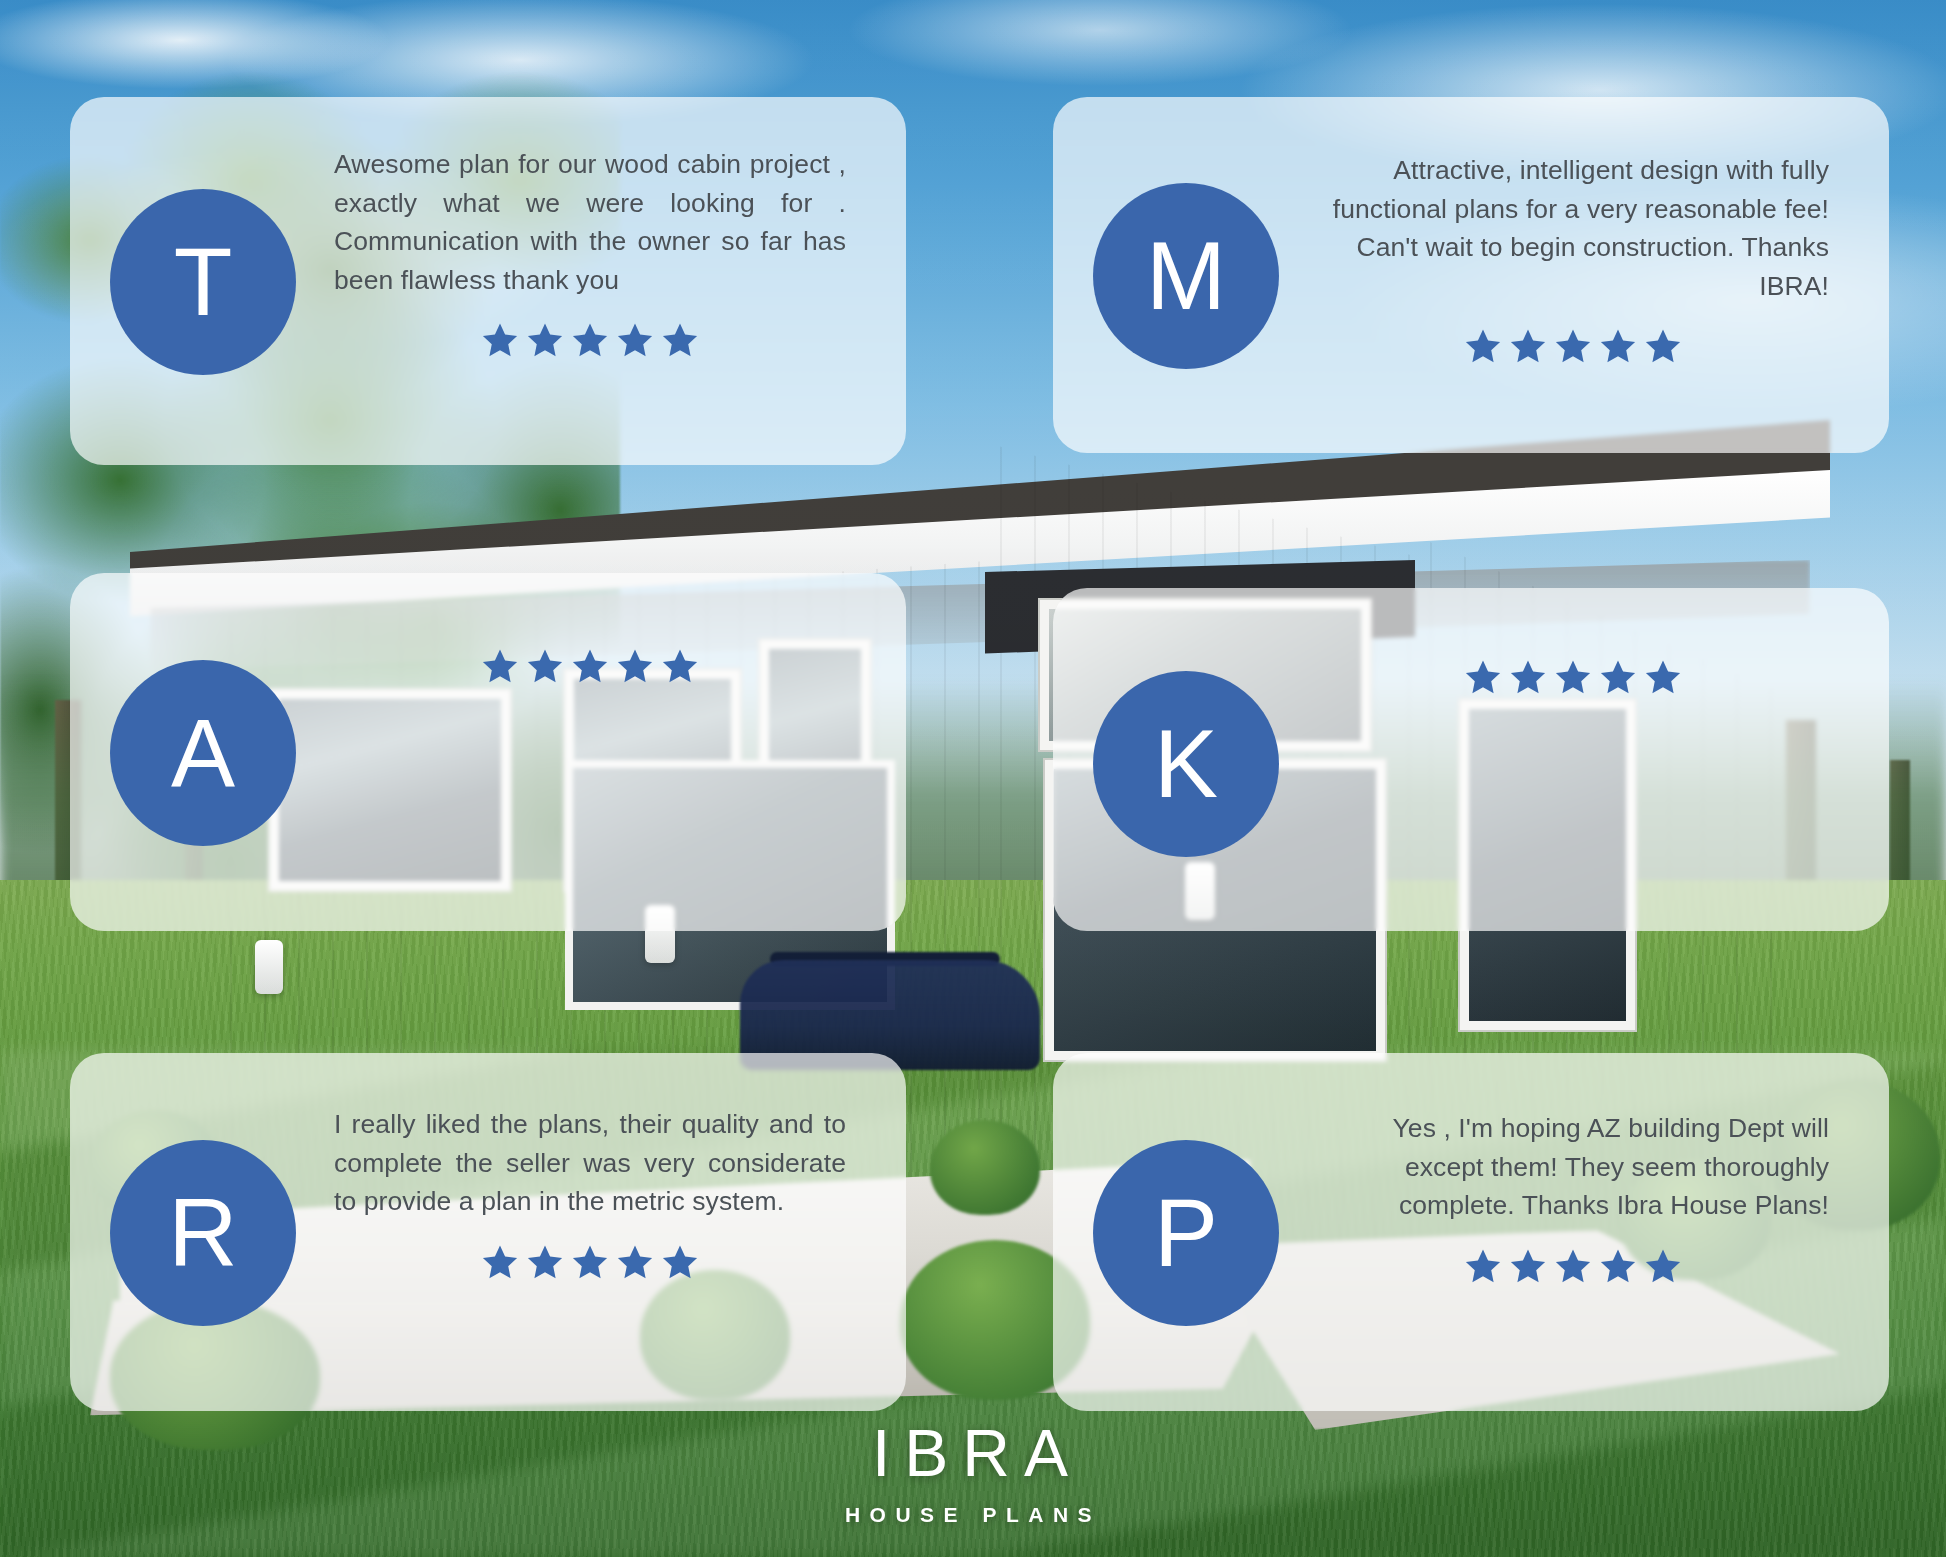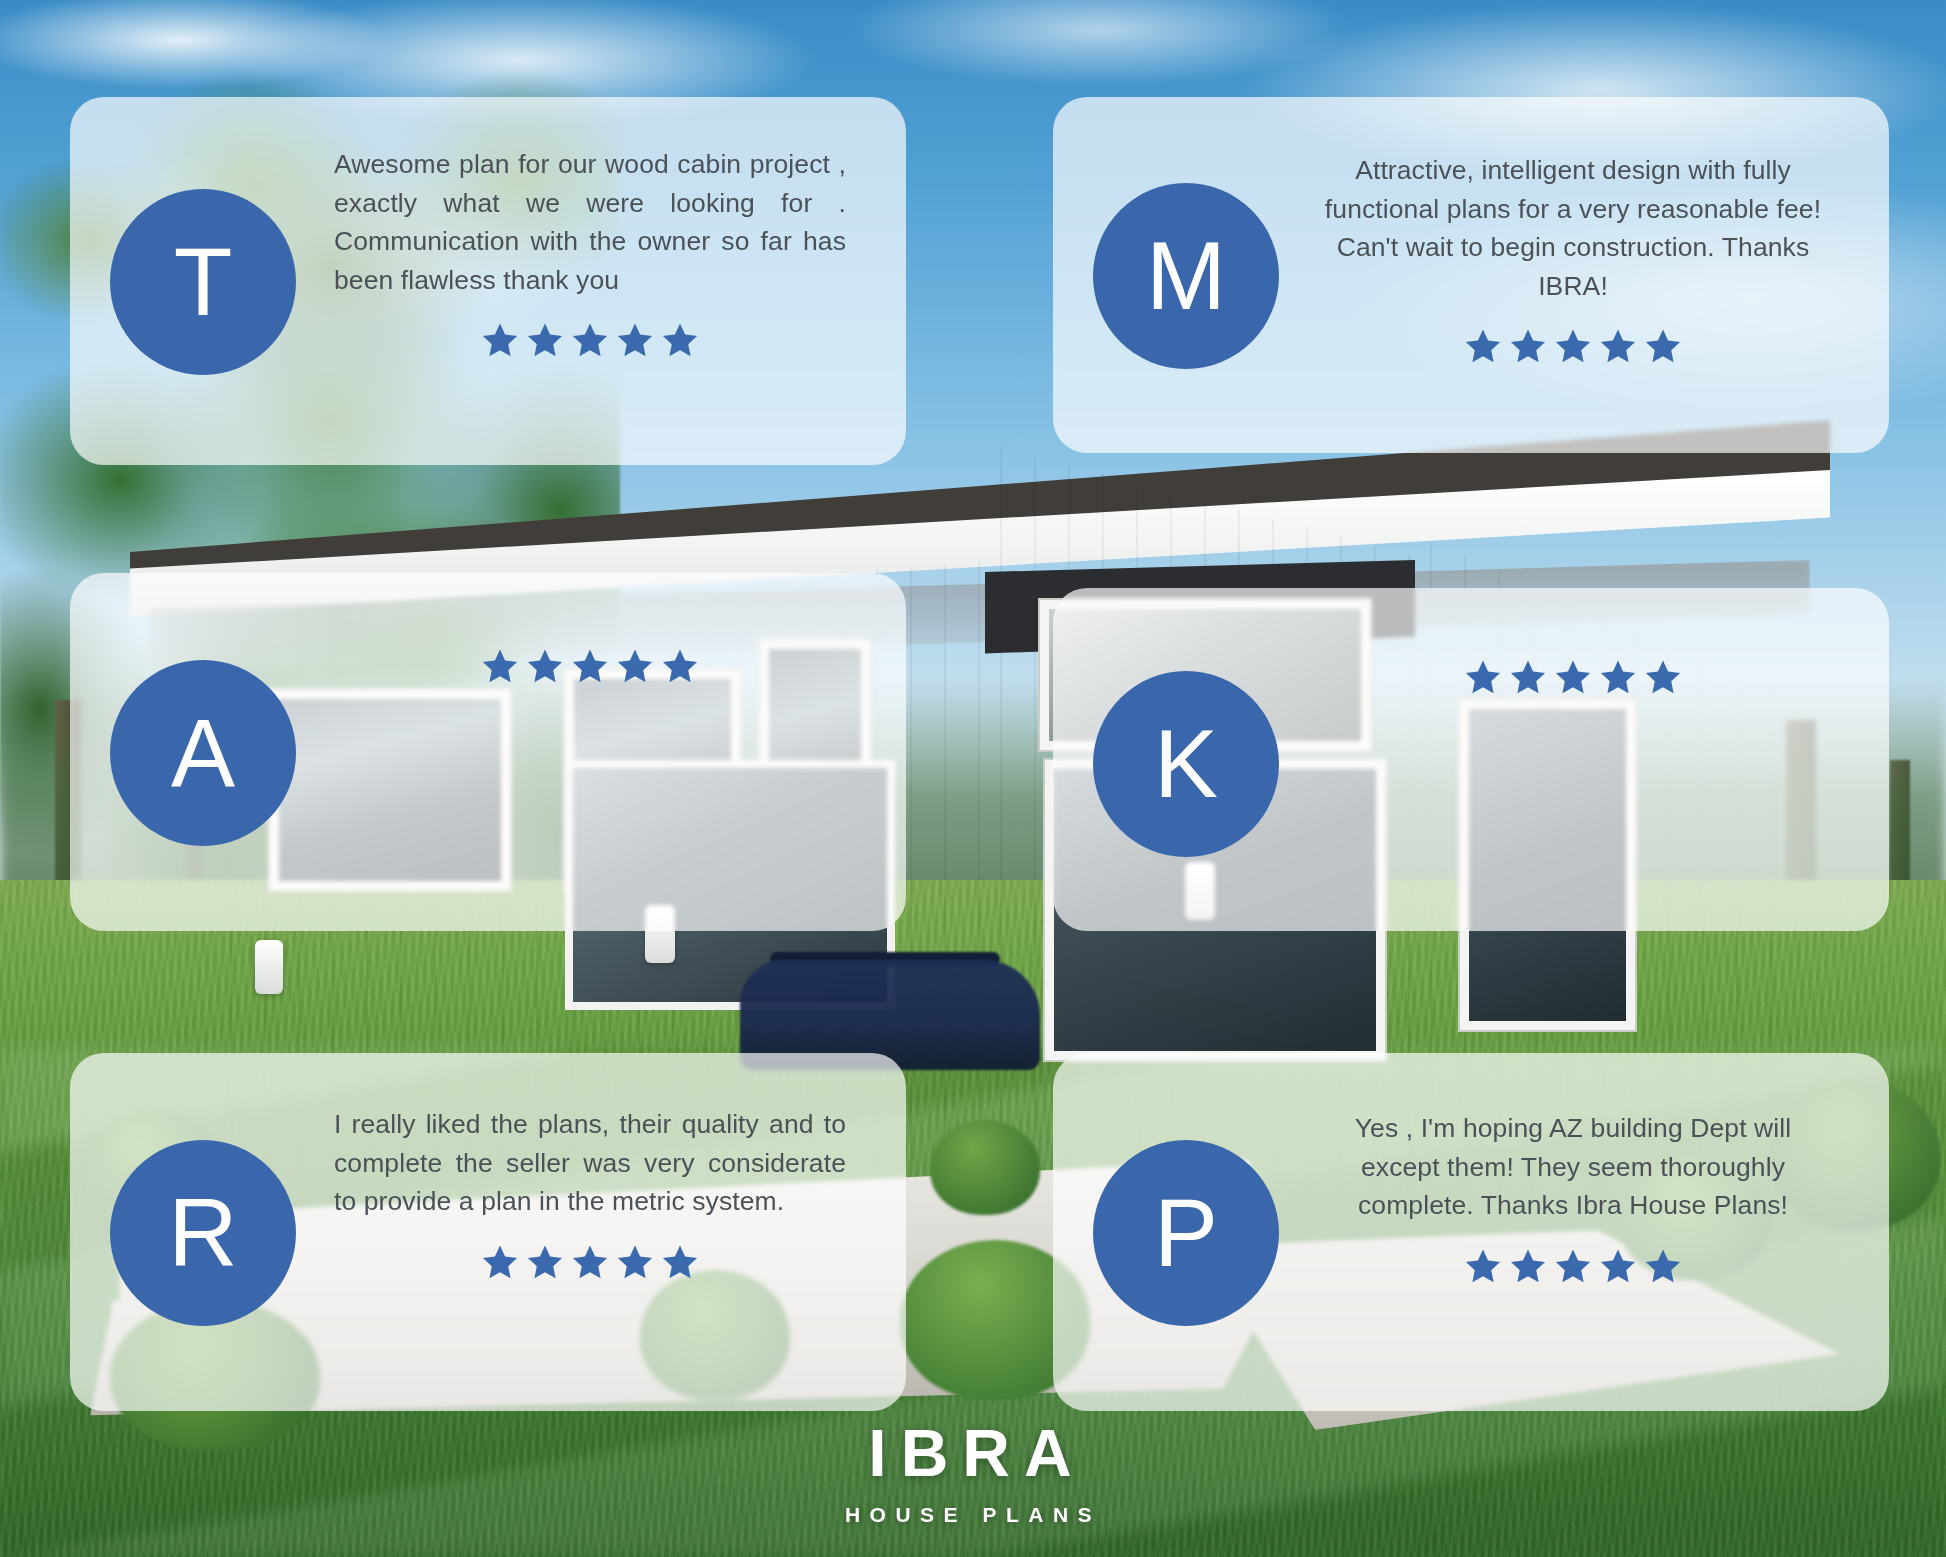--- a/index.html
+++ b/index.html
@@ -285,21 +285,21 @@
   .quote {
     font-family: "Liberation Sans", sans-serif;
     font-size: 26.5px;
     line-height: 38.5px;
     color: #4b5157;
     text-align: justify;
     text-justify: inter-word;
     font-weight: 400;
     letter-spacing: .1px;
   }
-  .quote.left { text-align: center; }
+  .quote.left { text-align: right; }
 
   .stars {
     margin-top: 22px;
     display: flex;
     gap: 7px;
     justify-content: center;
     width: 100%;
   }
   .star { width: 38px; height: 38px; display: block; }
   .star svg { width: 100%; height: 100%; display: block; }
@@ -308,21 +308,21 @@
   .logo {
     position: absolute;
     left: 0; right: 0;
     top: 1420px;
     text-align: center;
     color: #ffffff;
   }
   .logo-word {
     font-family: "Liberation Sans", sans-serif;
     font-size: 66px;
-    font-weight: 700;
+    font-weight: 400;
     letter-spacing: 14px;
     line-height: 1;
     text-shadow: 0 2px 10px rgba(0,0,0,.35);
     margin-left: 8px;
   }
   .logo-sub {
     margin-top: 18px;
     font-family: "Liberation Sans", sans-serif;
     font-size: 21px;
     font-weight: 700;

